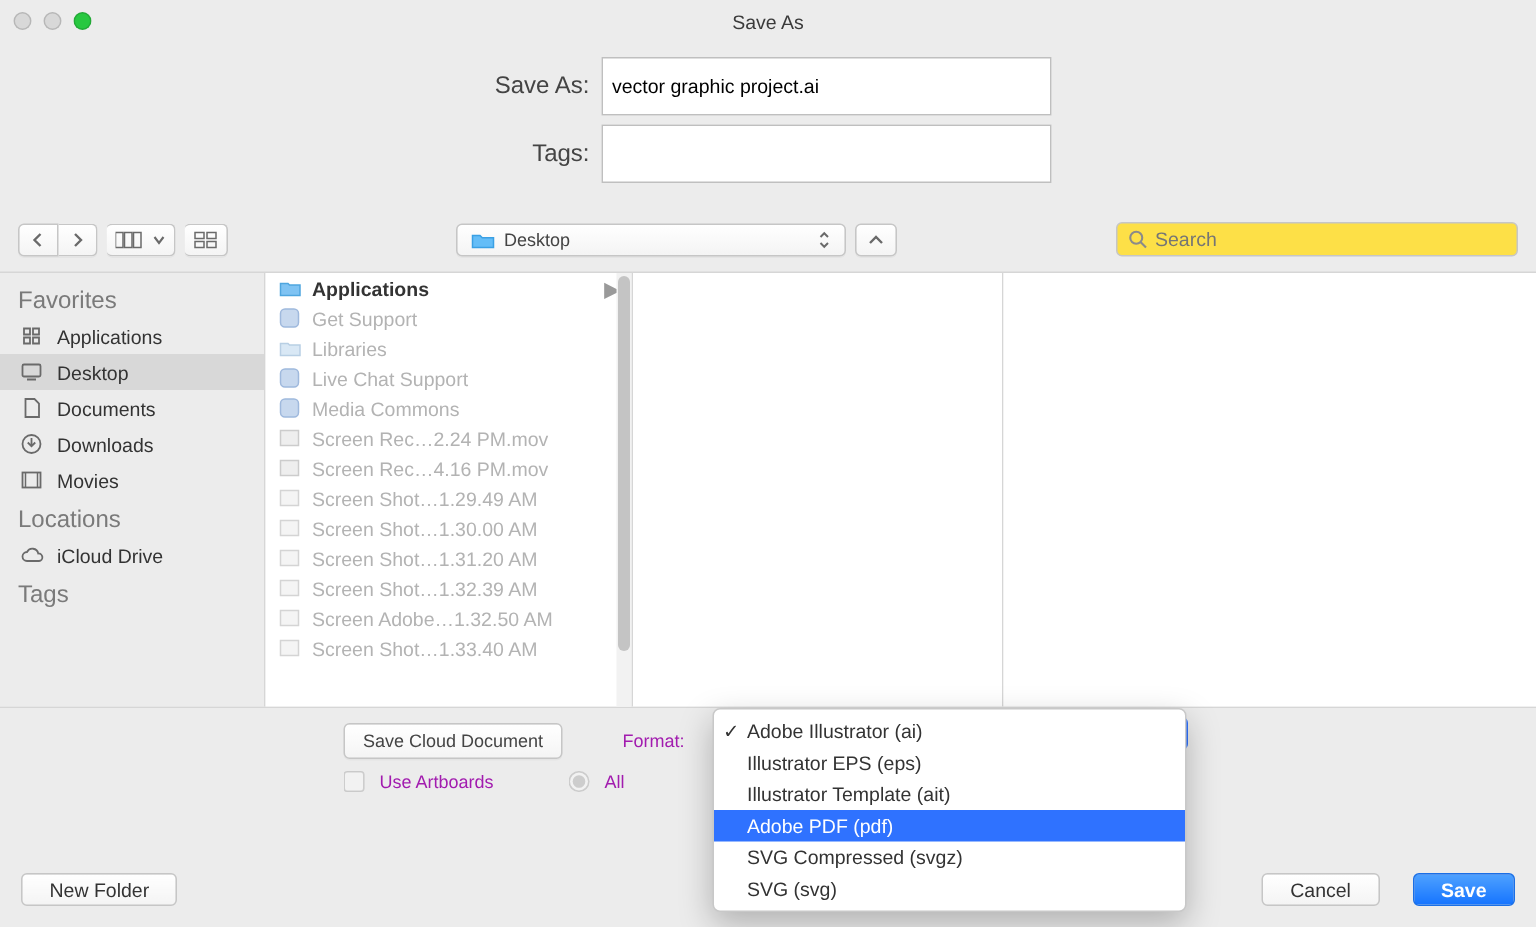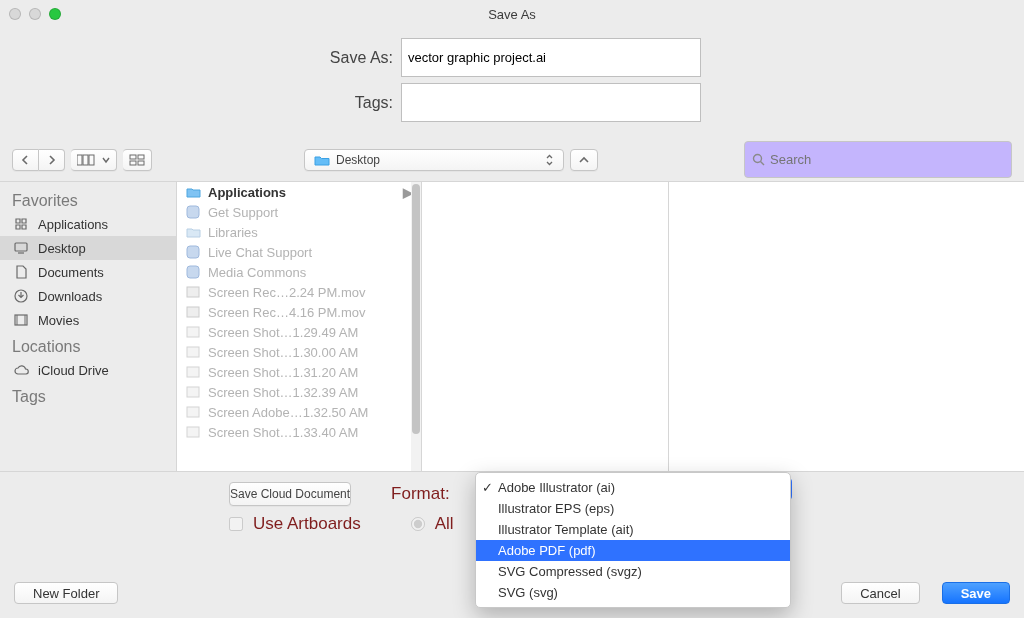--- a/index.html
+++ b/index.html
@@ -22,21 +22,21 @@
   
   .toolbar { display: flex; align-items: center; height: 44px; padding: 0 12px; margin-top: 16px; border-bottom: 1px solid #d6d6d6; }
   .btn { height: 22px; background: linear-gradient(#ffffff,#f4f4f4); border: 1px solid #c6c6c6; border-radius: 4px; display: inline-flex; align-items: center; justify-content: center; padding: 0 8px; font-size: 12px; color: #444; box-shadow: 0 1px 0 rgba(0,0,0,0.03); }
   .seg { display: inline-flex; margin-right: 6px; }
   .seg .btn { border-radius: 0; }
   .seg .btn:first-child { border-top-left-radius: 4px; border-bottom-left-radius: 4px; }
   .seg .btn:last-child { border-top-right-radius: 4px; border-bottom-right-radius: 4px; border-left: none; }
   .locbtn { width: 260px; justify-content: space-between; padding: 0 9px; }
   .upbtn { width: 28px; margin-left: 6px; }
   .spacer { flex: 1; }
-  .search { width: 268px; height: 37px; border: 1px solid #c6c6c6; border-radius: 4px; background: #c4b5fd; display: flex; align-items: center; padding: 0 7px; color: #8a8a8a; }
+  .search { width: 268px; height: 23px; border: 1px solid #c6c6c6; border-radius: 4px; background: #fde047; display: flex; align-items: center; padding: 0 7px; color: #8a8a8a; }
   .search input { border: none; outline: none; flex: 1; font-size: 13px; background: transparent; }
 
   
   .main { display: flex; height: 290px; border-bottom: 1px solid #d6d6d6; }
   .sidebar { width: 177px; background: #ececec; border-right: 1px solid #d6d6d6; padding-top: 4px; overflow-y: auto; }
   .sb-head { font-size: 16px; color: #7a7a7a; padding: 6px 12px 2px; }
   .sb-item { display: flex; align-items: center; gap: 8px; padding: 3px 12px; font-size: 13px; color: #333; }
   .sb-item.sel { background: #d8d8d8; }
   .sb-ic { width: 18px; height: 18px; display: inline-flex; align-items: center; justify-content: center; color: #6a6a6a; }
 
@@ -48,22 +48,22 @@
   .li.dim { color: #b3b3b3; }
   .li.bold { font-weight: 600; }
   .li-ic { width: 16px; height: 16px; flex: none; display: inline-flex; align-items: center; justify-content: center; }
   .li .arrow { margin-left: auto; color: #9a9a9a; }
   .col2 { width: 247px; background: #fff; }
   .col3 { flex: 1; background: #fff; }
 
   
   .opts { padding: 10px 14px 0; display: flex; flex-direction: column; gap: 8px; position: relative; }
   .opt-row { display: flex; align-items: center; gap: 10px; }
-  .btn-md { height: 24px; padding: 0 0; }
-  .opt-row .lbl { color: #7f1d1d; font-size: 17px; }
+  .btn-md { height: 24px; padding: 0 12px; }
+  .opt-row .lbl { color: #a21caf; font-size: 12px; }
   .chk { width: 14px; height: 14px; }
   .radio { width: 14px; height: 14px; }
   .muted { color: #b6b6b6; }
 
   
   .footer { position: absolute; bottom: 14px; left: 0; right: 0; display: flex; align-items: center; padding: 0 14px; gap: 12px; }
   .footer .spacer { flex: 1; }
   .pbtn { height: 22px; border-radius: 4px; border: 1px solid #c6c6c6; background: linear-gradient(#ffffff,#f4f4f4); padding: 0 18px; font-size: 13px; color: #333; }
   .pbtn.primary { background: linear-gradient(#4ea1ff,#1674ff); border-color: #1a6fe6; color: #fff; font-weight: 700; }
   .pbtn + .pbtn { margin-left: 10px; }

